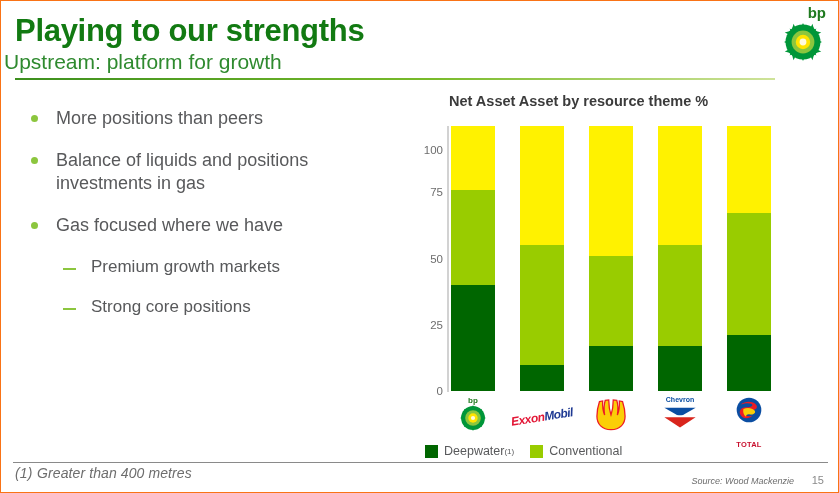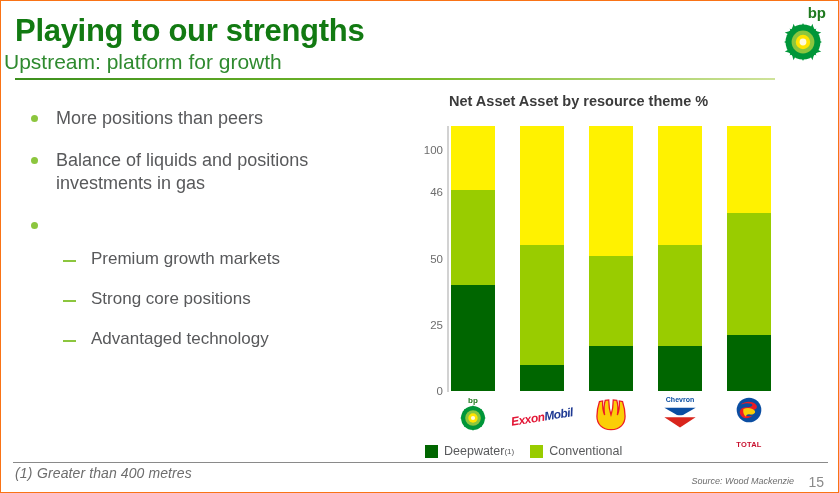--- a/index.html
+++ b/index.html
@@ -110,21 +110,21 @@
   .lg-sw{width:13px;height:13px;margin-right:6px;flex:0 0 auto;}
   sup{font-size:8px;}
 
   
   .foot-rule{position:absolute;left:12px;top:461px;width:815px;height:1px;background:#8a8a8a;}
   .fn{position:absolute;left:14px;font-size:14px;font-style:italic;color:#6d6d6d;letter-spacing:0.1px;}
   .fn .num{display:inline-block;width:22px;}
   .fn1{top:464px;}
   .fn2{top:475px;}
   .source{position:absolute;right:44px;top:475px;font-size:9px;font-style:italic;color:#6d6d6d;}
-  .pageno{position:absolute;right:14px;top:473px;font-size:14px;color:#8a8a8a;}
+  .pageno{position:absolute;right:14px;top:473px;font-size:11px;color:#8a8a8a;}
 </style>
 </head>
 <body>
 
 <div class="slide">
 
   <div class="title">Playing to our strengths</div>
   <div class="subtitle">Upstream: platform for growth</div>
   <div class="rule"></div>
 
@@ -162,43 +162,40 @@
     <div class="b-row">
       <div class="b-dot"></div>
       <div class="b-txt">More positions than peers</div>
     </div>
     <div class="b-row">
       <div class="b-dot"></div>
       <div class="b-txt">Balance of liquids and positions investments in gas</div>
     </div>
     <div class="b-row">
       <div class="b-dot"></div>
+      <div class="b-txt">Gas focused where we have</div>
     </div>
     <div class="sub-row">
       <div class="s-dash"></div>
       <div class="s-txt">Premium growth markets</div>
     </div>
     <div class="sub-row">
       <div class="s-dash"></div>
       <div class="s-txt">Strong core positions</div>
-    </div>
-    <div class="sub-row">
-      <div class="s-dash"></div>
-      <div class="s-txt">Advantaged technology</div>
     </div>
   </div>
 
   <div class="chart-wrap">
     <div class="chart-title">Net Asset Asset by resource theme %</div>
     <div class="yaxis"></div>
     <div class="ylabels" id="ylabels">
         <div class="ylab" style="top: 100%;">0</div>
         <div class="ylab" style="top: 75%;">25</div>
         <div class="ylab" style="top: 50%;">50</div>
-        <div class="ylab" style="top: 25%;">46</div>
+        <div class="ylab" style="top: 25%;">75</div>
         <div class="ylab" style="top: 0%; margin-top: 24px;">100</div>
       </div>
     <div class="bars" id="bars">
         <div class="bar">
           <div class="seg unconv" style="height: 24%; background: rgb(255, 242, 0);"></div>
           <div class="seg conv" style="height: 36%; background: rgb(153, 204, 0);"></div>
           <div class="seg deep" style="height: 40%; background: rgb(0, 102, 0);"></div>
         </div>
         <div class="bar">
           <div class="seg unconv" style="height: 45%; background: rgb(255, 242, 0);"></div>

